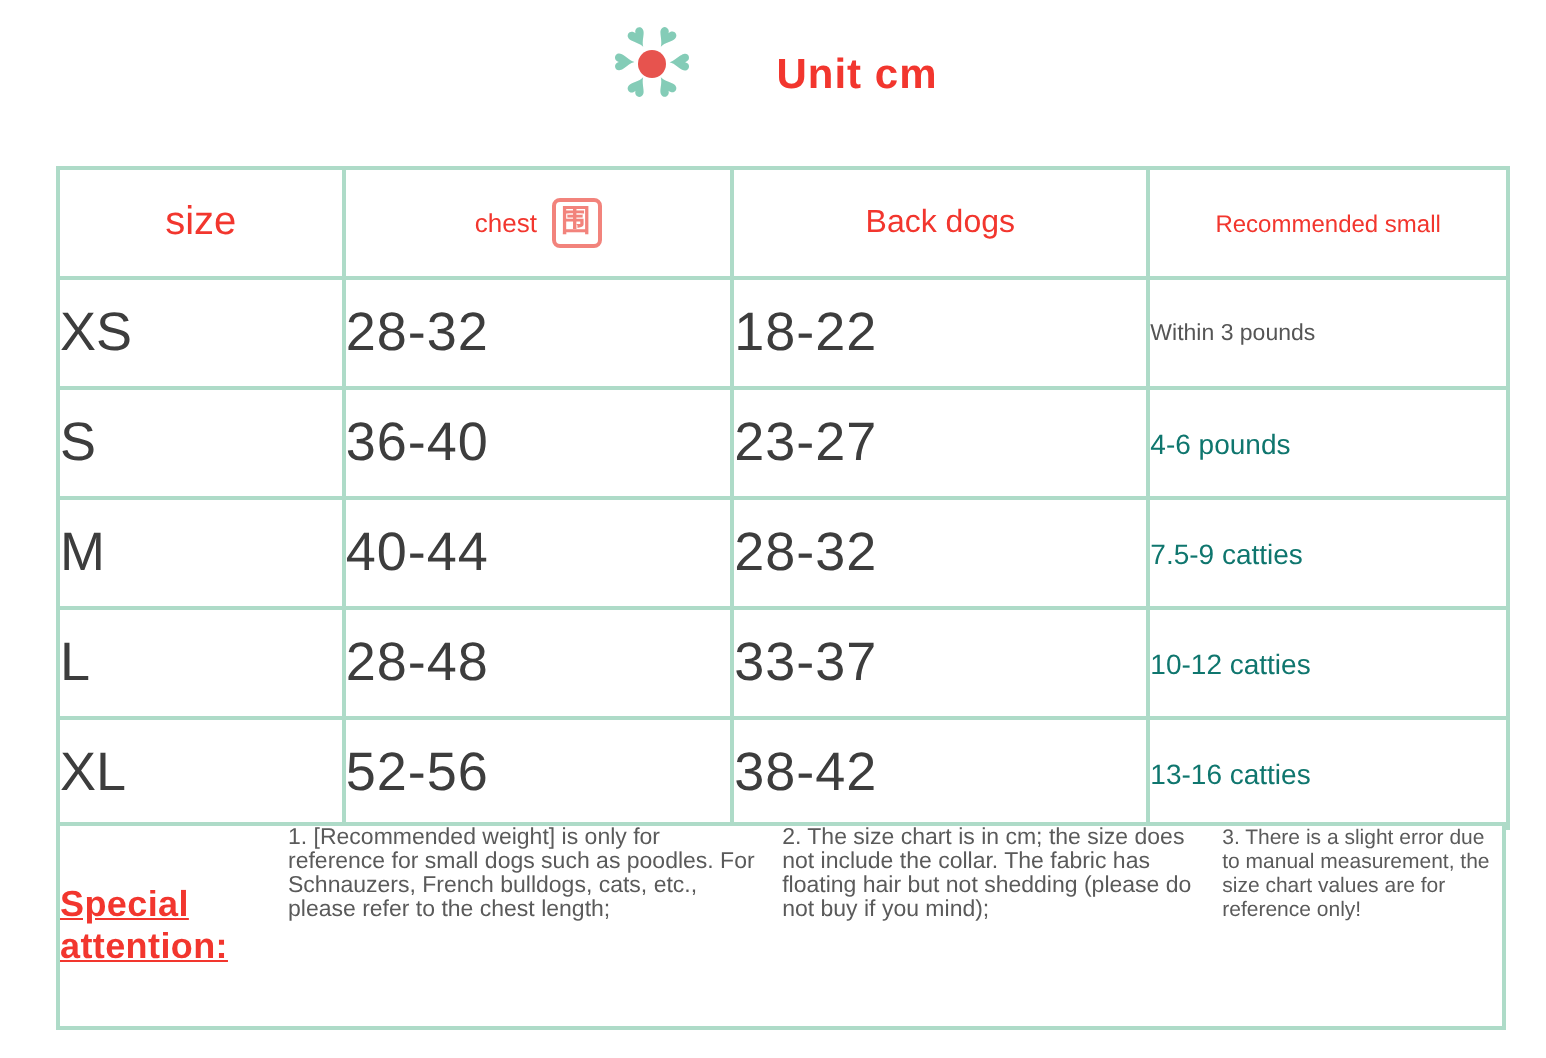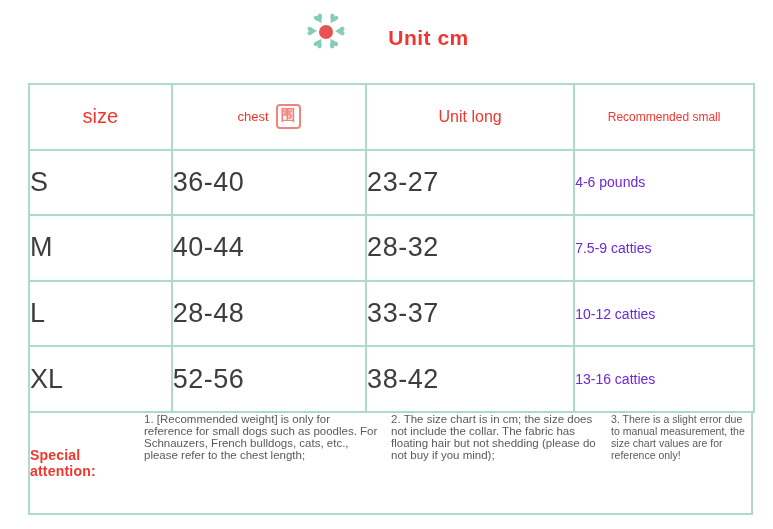--- a/index.html
+++ b/index.html
@@ -52,32 +52,32 @@
   .chest-wrap{display:inline-flex;align-items:center;gap:7px;}
   .stamp{
     display:inline-block;border:2px solid #f2837c;border-radius:4px;
     color:#f2837c;font-size:15px;line-height:19px;width:21px;height:21px;
     font-weight:bold;
     font-family:"DejaVu Sans",sans-serif;
   }
 
   td.cell-size{font-size:27px;color:#3d3d3d;height:53px;}
   td.cell-num{font-size:27px;color:#3d3d3d;letter-spacing:0.5px;}
-  td.cell-weight{font-size:14px;color:#6d28d9;}
+  td.cell-weight{font-size:14px;color:#0f766e;}
   tr.row-xs td.cell-weight{font-size:11.5px;color:#555;}
 
   
   .attention-box{
     position:absolute;left:28px;top:411px;width:725px;height:104px;
     border:2px solid #aedbc8;background:#fff;
     display:flex;align-items:stretch;box-sizing:border-box;
   }
   .attention-label{
     flex:0 0 114px;display:flex;align-items:center;justify-content:center;
-    color:#f2362e;font-size:14px;font-weight:bold;letter-spacing:0.2px;
+    color:#f2362e;font-size:18px;font-weight:bold;letter-spacing:0.2px;text-decoration:underline;
   }
   .attention-notes{
     flex:1;display:flex;justify-content:center;
     gap:13px;padding-right:6px;
   }
   .attention-notes p{margin:0;color:#5a5a5a;}
   .note-1,.note-2{font-size:11.5px;}
   .note-3{font-size:10.5px;}
 </style>
 </head>
@@ -107,22 +107,28 @@
     </colgroup>
     <tbody>
         <tr>
       <th class="hdr hdr-size">size</th>
       <th class="hdr hdr-chest">
         <span class="chest-wrap">
           <span>chest</span>
           <span class="stamp">围</span>
         </span>
       </th>
-      <th class="hdr hdr-back">Unit long</th>
+      <th class="hdr hdr-back">Back dogs</th>
       <th class="hdr hdr-weight">Recommended small</th>
+    </tr>
+    <tr class="row-xs">
+      <td class="cell-size">XS</td>
+      <td class="cell-num">28-32</td>
+      <td class="cell-num">18-22</td>
+      <td class="cell-weight">Within 3 pounds</td>
     </tr>
     <tr>
       <td class="cell-size">S</td>
       <td class="cell-num">36-40</td>
       <td class="cell-num">23-27</td>
       <td class="cell-weight">4-6 pounds</td>
     </tr>
     <tr>
       <td class="cell-size">M</td>
       <td class="cell-num">40-44</td>

